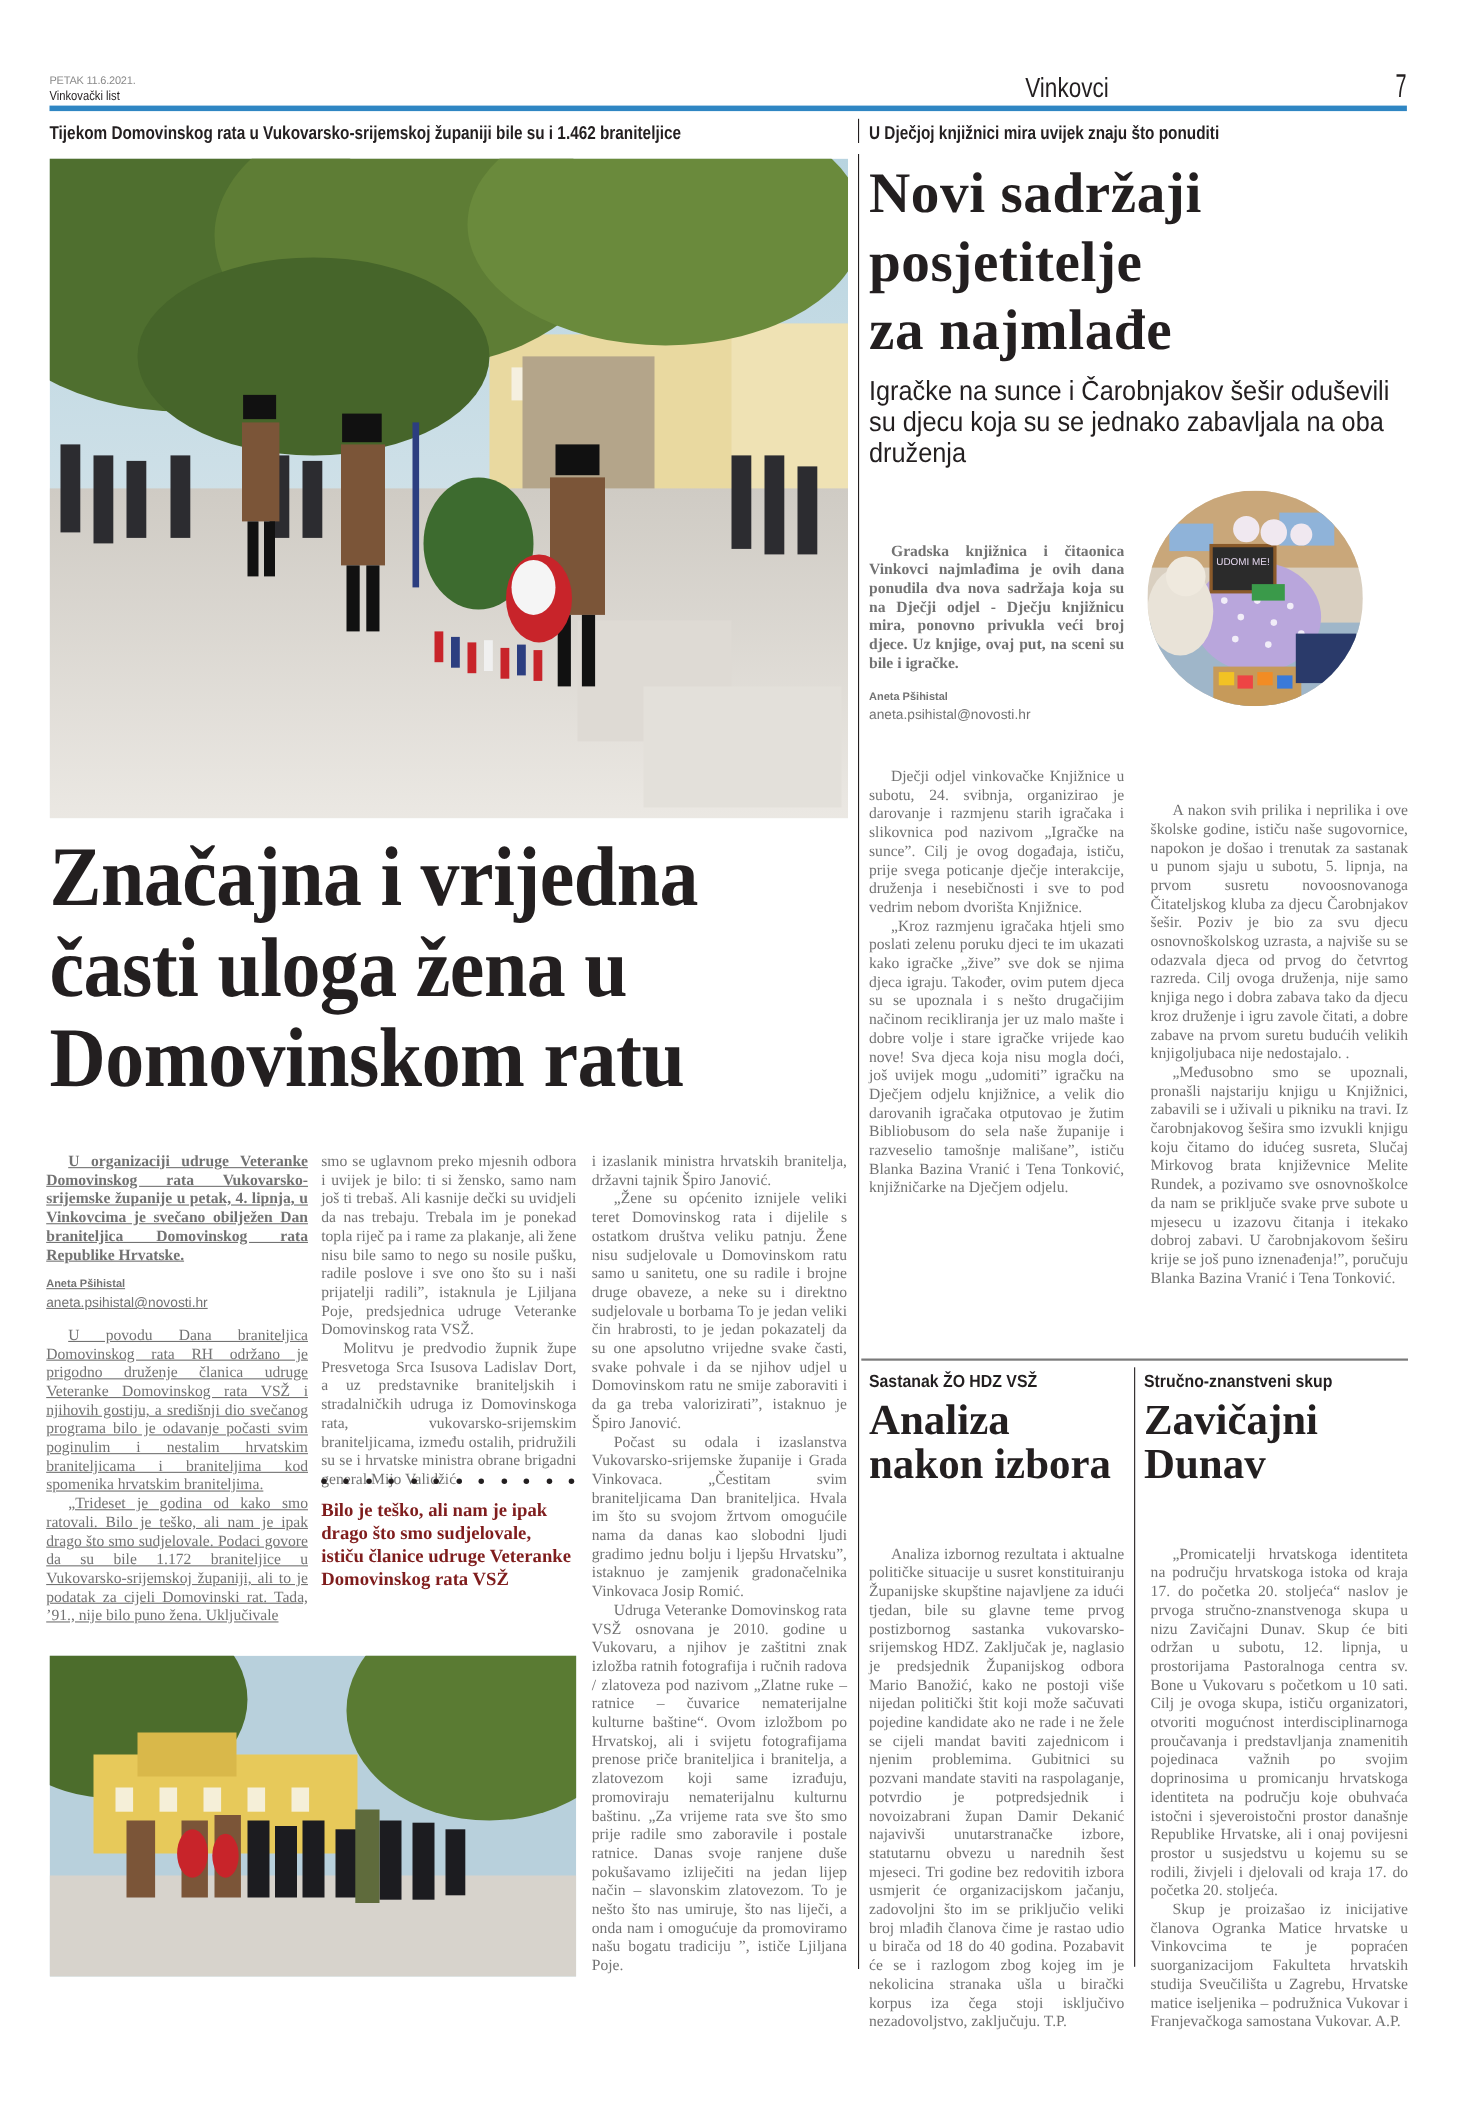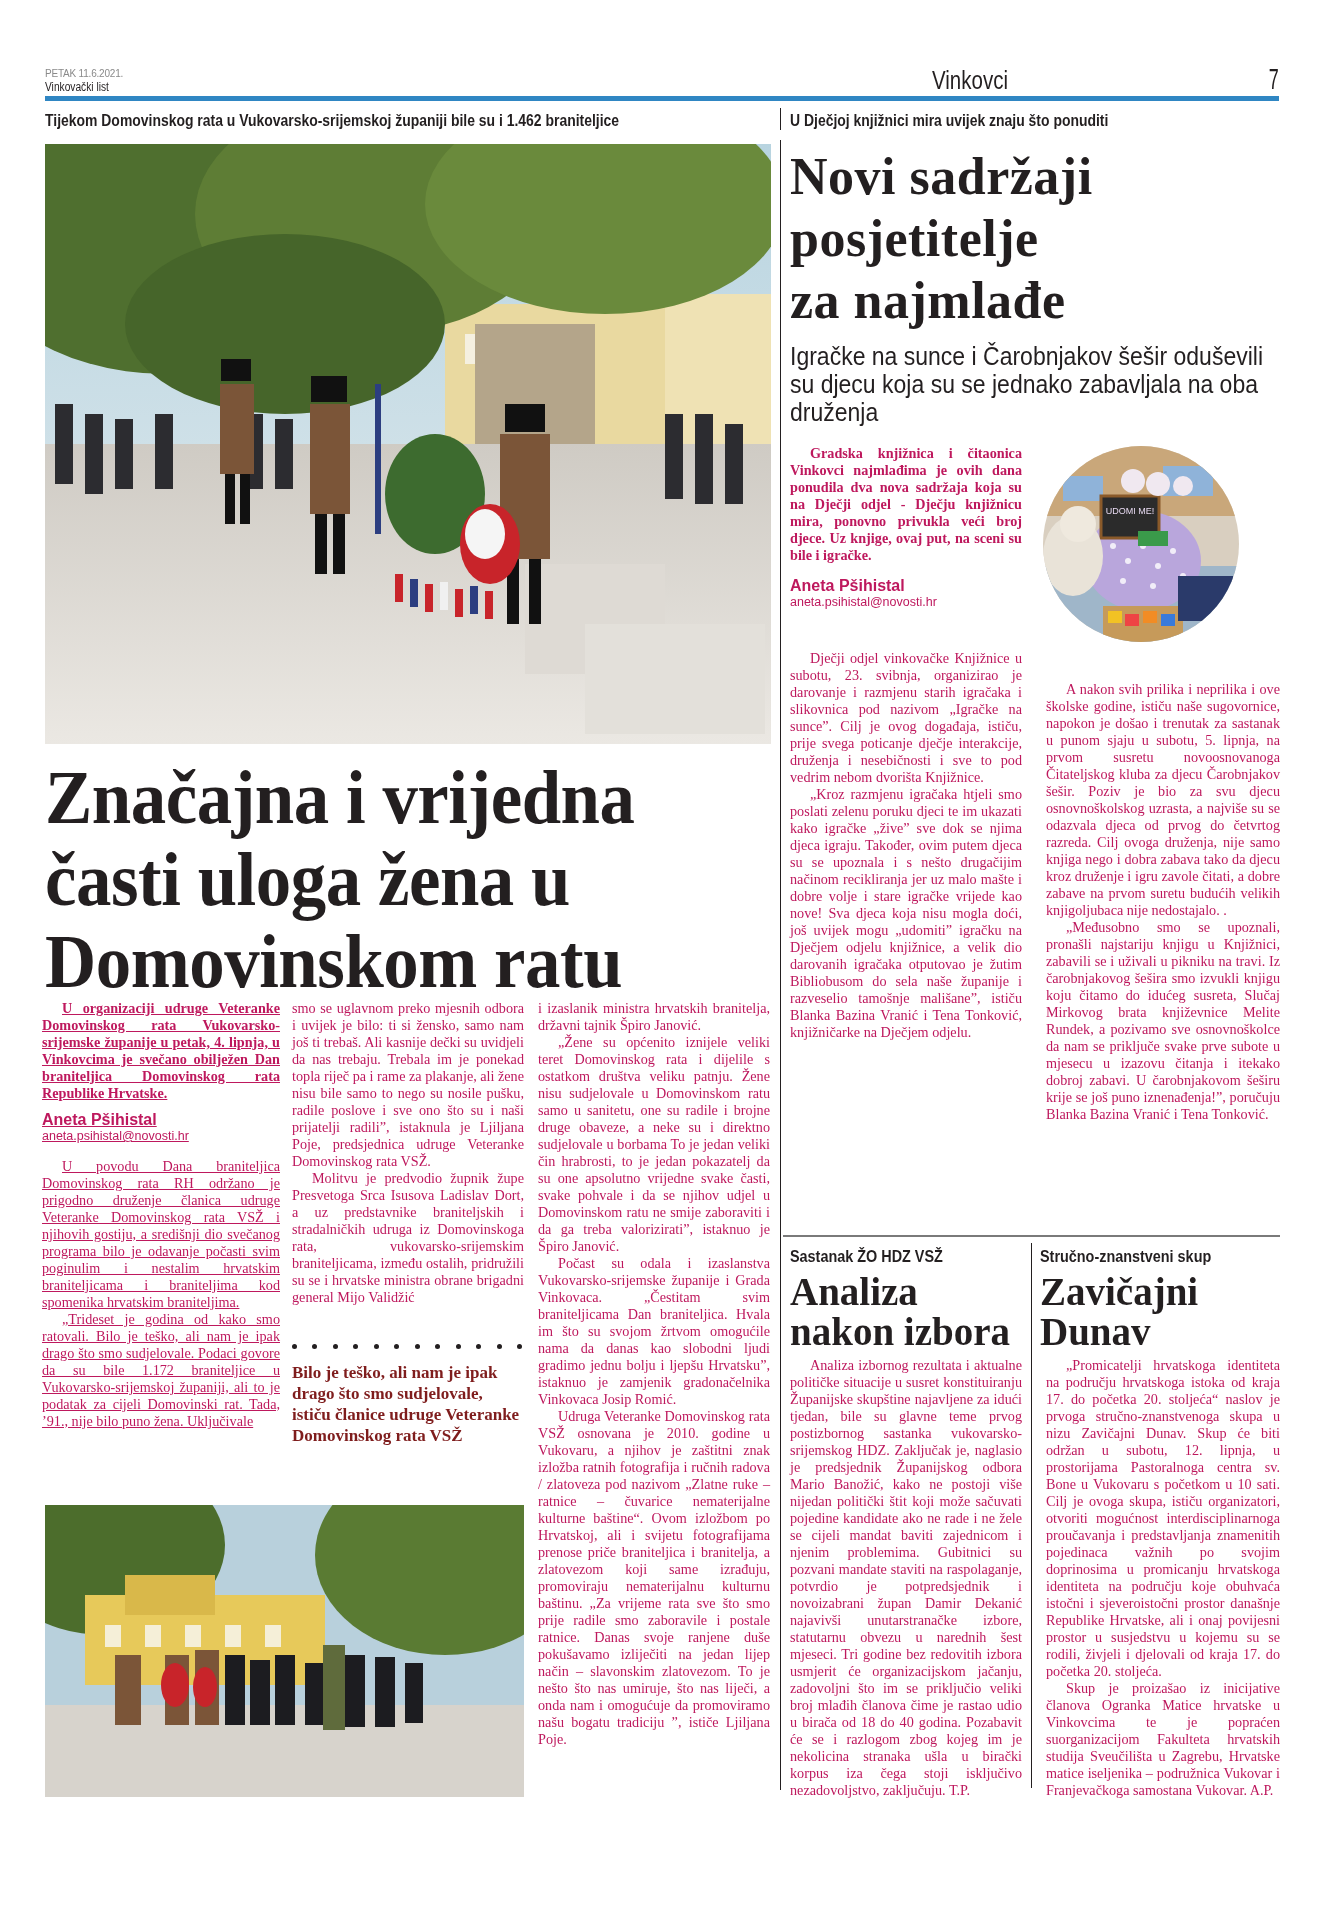--- a/index.html
+++ b/index.html
@@ -18,25 +18,25 @@
   .hrule { position: absolute; height: 2px; background: #7a7a7a; }
 
   .photo { position: absolute; overflow: hidden; }
   .photo svg { width: 100%; height: 100%; display: block; }
 
   .headline { position: absolute; font-family: "Liberation Serif", serif; font-weight: bold; color: #231f20; line-height: 1; }
   .main-hl { left: 45px; top: 756px; width: 740px; font-size: 77px; line-height: 82px; transform: scaleX(0.92); transform-origin: left; letter-spacing: -0.5px; }
   .right-hl { left: 790px; top: 146px; width: 520px; font-size: 52px; line-height: 62px; letter-spacing: 0.5px; }
   .subhead { position: absolute; left: 790px; top: 342px; width: 520px; font-family: "Liberation Sans", sans-serif; font-size: 25px; line-height: 28px; color: #231f20; transform: scaleX(0.92); transform-origin: left; }
 
-  .col { position: absolute; font-family: "Liberation Serif", serif; font-size: 14.2px; line-height: 17px; text-align: justify; color: #be185d; hyphens: auto; }
+  .col { position: absolute; font-family: "Liberation Serif", serif; font-size: 14.2px; line-height: 17px; text-align: justify; color: #737373; hyphens: auto; margin-top: 48px; }
   .col p { text-indent: 20px; }
   .col p.noindent { text-indent: 0; }
   .lead { font-weight: bold; text-indent: 20px; margin-bottom: 10px; }
-  .byline-name { font-family: "Liberation Sans", sans-serif; font-weight: bold; font-size: 16px; line-height: 16px; }
+  .byline-name { font-family: "Liberation Sans", sans-serif; font-weight: bold; font-size: 10px; line-height: 16px; }
   .byline-email { font-family: "Liberation Sans", sans-serif; font-size: 12.5px; line-height: 16px; margin-bottom: 14px; }
 
   .pullquote-dots { position: absolute; left: 292px; top: 1344px; width: 230px; height: 8px; display: flex; justify-content: space-between; }
   .pullquote-dots span { width: 5px; height: 5px; border-radius: 50%; background: #231f20; display: block; }
   .pullquote { position: absolute; left: 292px; top: 1362px; width: 232px; font-family: Liberation Serif, serif; font-weight: bold; font-size: 17px; line-height: 21px; color: #7f1d1d; }
 
   .small-kicker { position: absolute; font-family: "Liberation Sans", sans-serif; font-weight: bold; font-size: 16px; color: #231f20; white-space: nowrap; transform: scaleX(0.9); transform-origin: left; }
   .small-hl { position: absolute; font-family: "Liberation Serif", serif; font-weight: bold; font-size: 39px; line-height: 40px; color: #231f20; }
 
   .circle-photo { position: absolute; left: 1043px; top: 446px; width: 196px; height: 196px; border-radius: 50%; overflow: hidden; }
@@ -253,21 +253,21 @@
         <rect x="82" y="168" width="14" height="12" fill="#e44"></rect>
         <rect x="100" y="165" width="14" height="12" fill="#f28c24"></rect>
         <rect x="118" y="168" width="14" height="12" fill="#3a7ad9"></rect>
       </g>
     <rect x="135" y="130" width="55" height="45" fill="#2a3a6a"></rect>
     <rect x="95" y="85" width="30" height="15" fill="#3a9a4a"></rect>
   </svg>
 </div>
 
 <div class="col" style="left:790px; top:650px; width:232px;">
-  <p>Dječji odjel vinkovačke Knjižnice u subotu, 23. svibnja, organizirao je darovanje i razmjenu starih igračaka i slikovnica pod nazivom „Igračke na sunce”. Cilj je ovog događaja, ističu, prije svega poticanje dječje interakcije, druženja i nesebičnosti i sve to pod vedrim nebom dvorišta Knjižnice.</p>
+  <p>Dječji odjel vinkovačke Knjižnice u subotu, 24. svibnja, organizirao je darovanje i razmjenu starih igračaka i slikovnica pod nazivom „Igračke na sunce”. Cilj je ovog događaja, ističu, prije svega poticanje dječje interakcije, druženja i nesebičnosti i sve to pod vedrim nebom dvorišta Knjižnice.</p>
   <p>„Kroz razmjenu igračaka htjeli smo poslati zelenu poruku djeci te im ukazati kako igračke „žive” sve dok se njima djeca igraju. Također, ovim putem djeca su se upoznala i s nešto drugačijim načinom recikliranja jer uz malo mašte i dobre volje i stare igračke vrijede kao nove! Sva djeca koja nisu mogla doći, još uvijek mogu „udomiti” igračku na Dječjem odjelu knjižnice, a velik dio darovanih igračaka otputovao je žutim Bibliobusom do sela naše županije i razveselio tamošnje mališane”, ističu Blanka Bazina Vranić i Tena Tonković, knjižničarke na Dječjem odjelu.</p>
 </div>
 
 <div class="col" style="left:1046px; top:681px; width:234px;">
   <p>A nakon svih prilika i neprilika i ove školske godine, ističu naše sugovornice, napokon je došao i trenutak za sastanak u punom sjaju u subotu, 5. lipnja, na prvom susretu novoosnovanoga Čitateljskog kluba za djecu Čarobnjakov šešir. Poziv je bio za svu djecu osnovnoškolskog uzrasta, a najviše su se odazvala djeca od prvog do četvrtog razreda. Cilj ovoga druženja, nije samo knjiga nego i dobra zabava tako da djecu kroz druženje i igru zavole čitati, a dobre zabave na prvom suretu budućih velikih knjigoljubaca nije nedostajalo. .</p>
   <p>„Međusobno smo se upoznali, pronašli najstariju knjigu u Knjižnici, zabavili se i uživali u pikniku na travi. Iz čarobnjakovog šešira smo izvukli knjigu koju čitamo do idućeg susreta, Slučaj Mirkovog brata književnice Melite Rundek, a pozivamo sve osnovnoškolce da nam se priključe svake prve subote u mjesecu u izazovu čitanja i itekako dobroj zabavi. U čarobnjakovom šeširu krije se još puno iznenađenja!”, poručuju Blanka Bazina Vranić i Tena Tonković.</p>
 </div>
 
 <div class="hrule" style="left:783px; top:1235px; width:497px;"></div>
 

